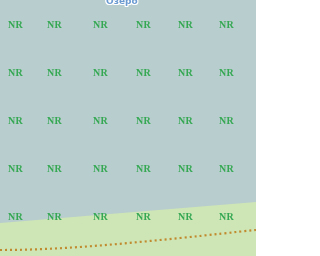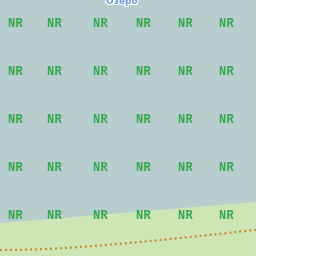--- a/index.html
+++ b/index.html
@@ -39,22 +39,22 @@
     left: 0;
     top: 0;
     width: 256px;
     height: 256px;
     pointer-events: none;
   }
 
   
   .nr-label {
     position: absolute;
-    font-family: Liberation Mono, monospace;
-    font-size: 12px;
+    font-family: Liberation Serif, serif;
+    font-size: 10px;
     font-weight: bold;
     line-height: 9px;
     letter-spacing: 0.4px;
     color: #35a853;
     white-space: nowrap;
     user-select: none;
   }
 
   
   .lake-name {

